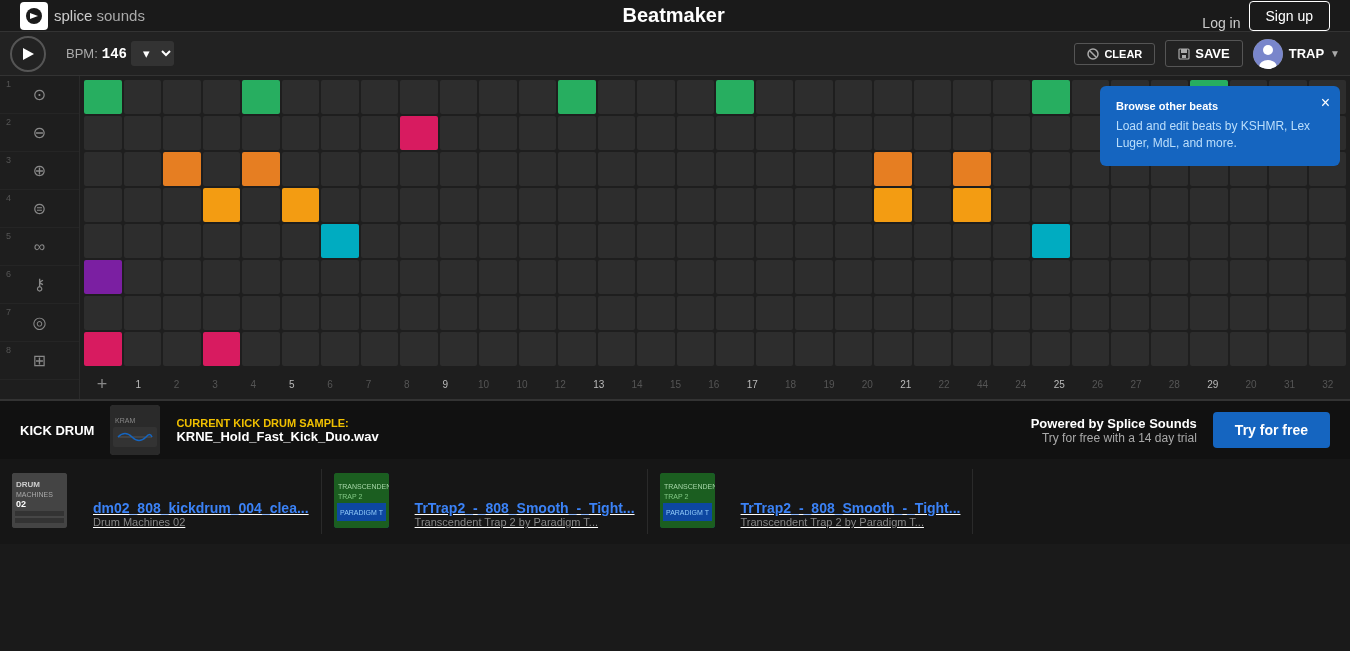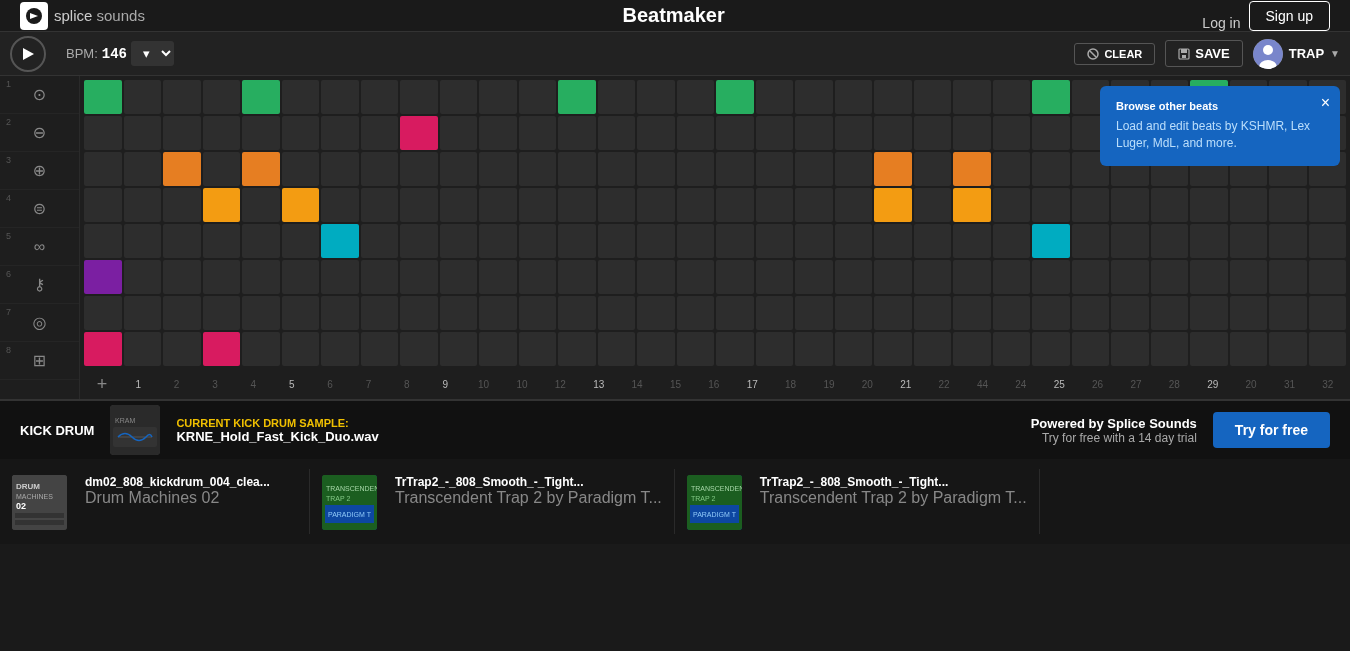--- a/index.html
+++ b/index.html
@@ -136,38 +136,39 @@
     .sample-cards {
       background: #161616;
       display: flex;
       gap: 0;
       padding: 10px 0;
       height: 85px;
       overflow: hidden;
     }
     .sample-card {
       display: flex;
-      align-items: flex-start;
-      gap: 18px;
+      align-items: flex-end;
+      gap: 26px;
       padding: 6px 12px;
       border-right: 1px solid #2a2a2a;
       min-width: 310px;
       cursor: pointer;
+      text-decoration: underline;
     }
     .card-thumb {
       width: 55px; height: 55px;
       background: #333; border-radius: 3px;
       flex-shrink: 0;
       display: flex; align-items: center; justify-content: center;
       font-size: 8px; color: #aaa; text-align: center;
       overflow: hidden; position: relative;
     }
     .card-info { }
-    .card-filename { font-size: 12px; color: #ffffff; font-weight: bold; }
-    .card-album { font-size: 16px; color: #888; }
+    .card-filename { font-size: 14px; color: #3b82f6; font-weight: bold; }
+    .card-album { font-size: 11px; color: #888; }
 
     .grid-wrapper {
       display: flex;
       background: #1e1e1e;
     }
     .rows-sidebar {
       width: 80px;
       display: flex;
       flex-direction: column;
       border-right: 1px solid #2a2a2a;

